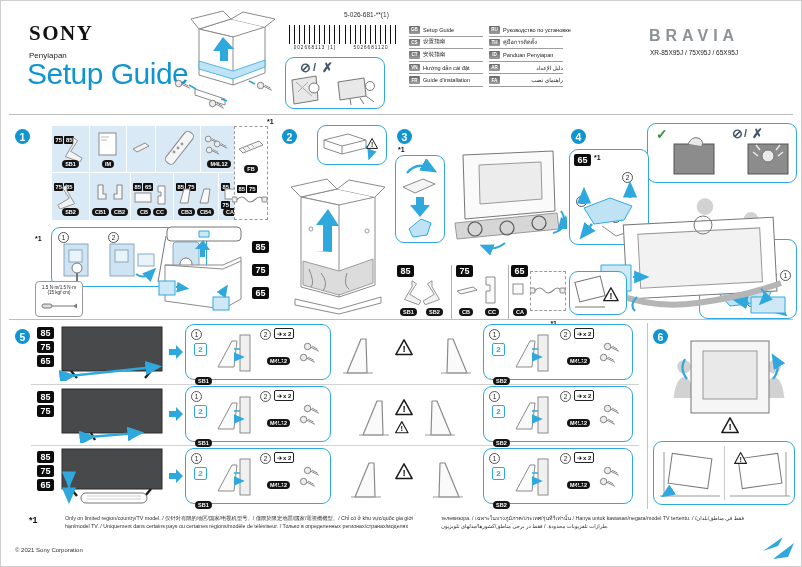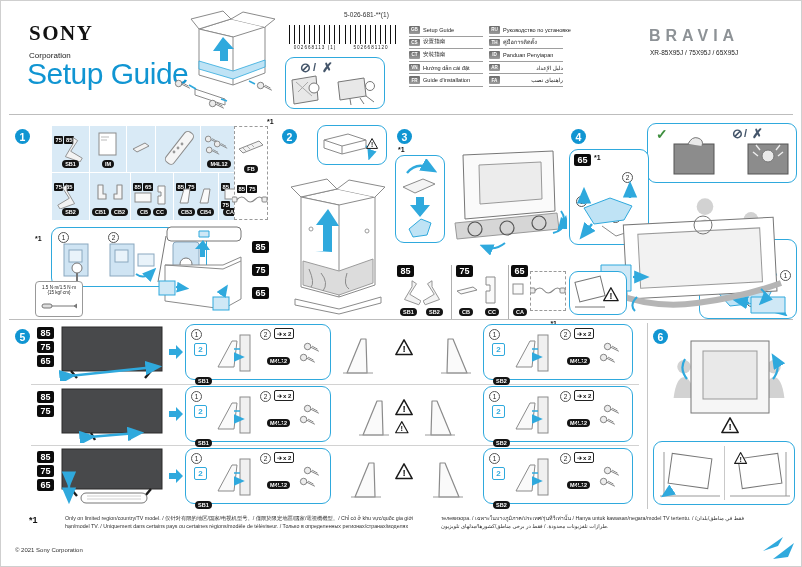--- a/index.html
+++ b/index.html
@@ -87,21 +87,21 @@
     </g>
     <g id="gLbr">
       <path d="M2 2 v14 h8 v-5 h-3 v-9 z" fill="#f6f6f6" stroke="#8b8b8b" stroke-width="1.1" stroke-linejoin="round"></path>
     </g>
   </defs>
 </svg>
 
 <div id="page">
 
   <div class="abs sony" style="left:28px;top:20px;">SONY</div>
-  <div class="abs telev" style="left:28px;top:50px;">Corporation</div>
+  <div class="abs telev" style="left:28px;top:50px;">Penyiapan</div>
   <div class="abs title" style="left:26px;top:56px;">Setup Guide</div>
 
   <svg class="abs" style="left:168px;top:8px;" width="115" height="102" viewBox="0 0 115 102">
     <path d="M30 20 L62 10 L96 18 L64 28 Z" fill="#fff" stroke="#8b8b8b"></path>
     <path d="M30 20 L22 10 L54 2 L62 10 Z M96 18 L106 10 L74 3 L62 10" fill="#fff" stroke="#8b8b8b"></path>
     <path d="M30 20 L30 66 L64 76 L64 28 Z" fill="#fff" stroke="#8b8b8b"></path>
     <path d="M64 76 L96 64 L96 18" fill="none" stroke="#8b8b8b"></path>
     <path d="M43 46 h8 v-12 h6 l-11 -12 -10 14 h7 z" fill="#2fa9dd" transform="translate(8,6)"></path>
     <path d="M30 52 L64 62 L96 51 L96 58 L64 70 L30 60 Z" fill="#bfe3f5" stroke="#2fa9dd" stroke-width="0.8"></path>
     <path d="M26 80 L56 90 L56 96 L26 86 Z" fill="#fff" stroke="#8b8b8b"></path>

